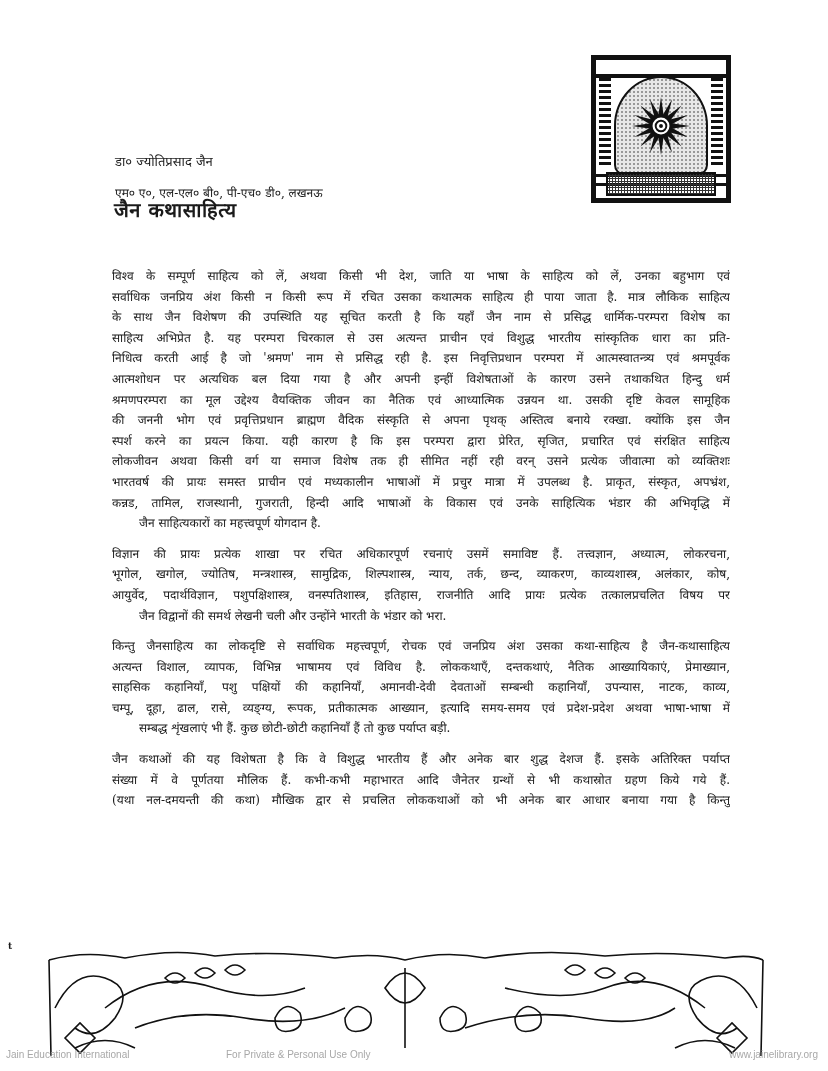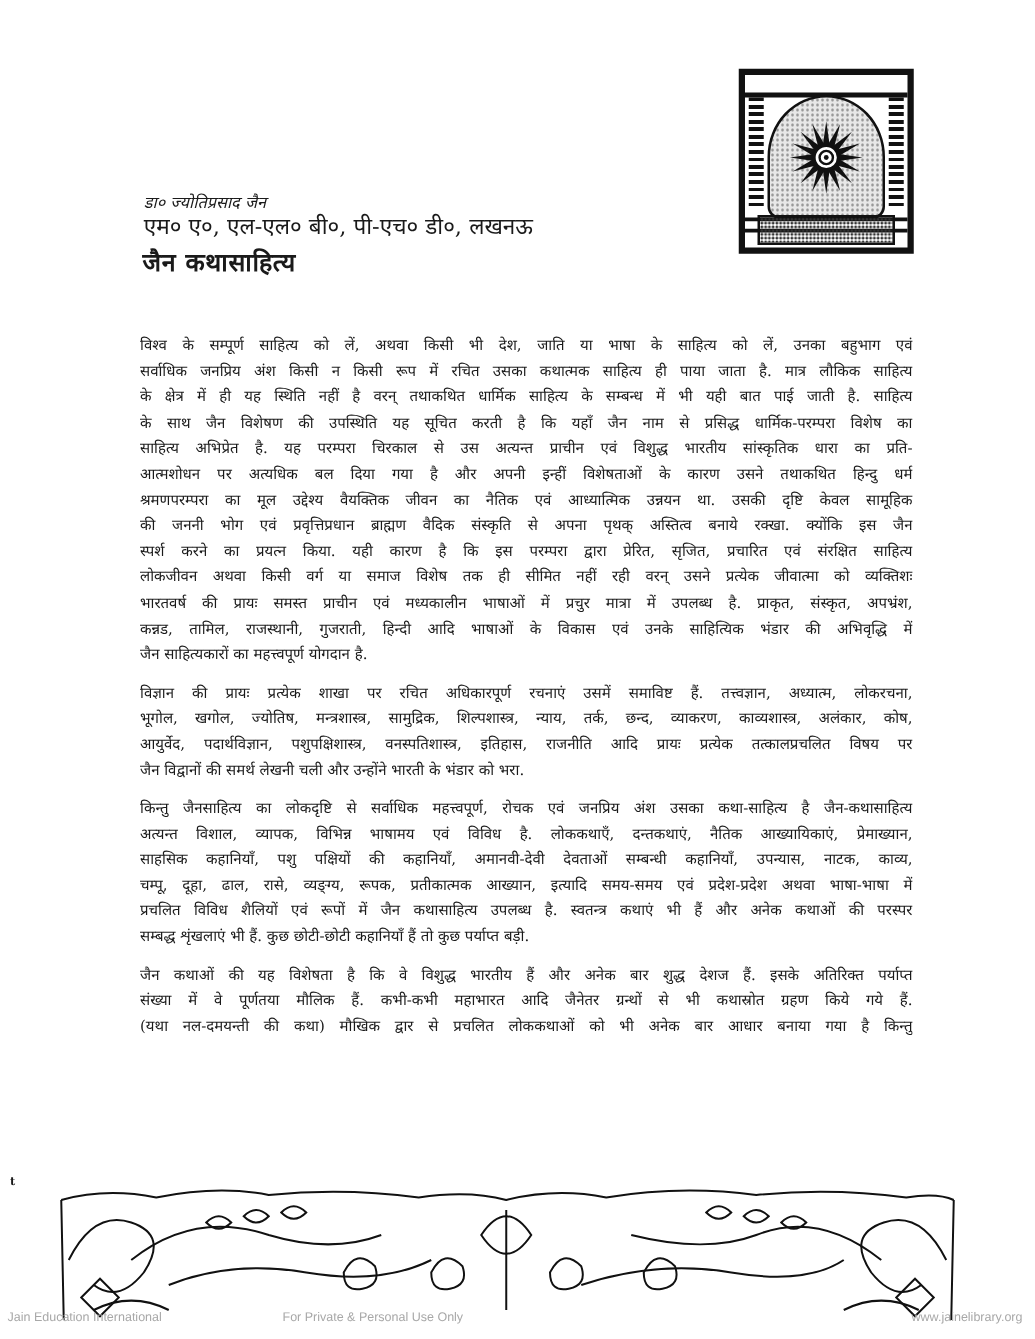--- a/index.html
+++ b/index.html
@@ -12,30 +12,30 @@
             background: repeating-linear-gradient(180deg, #111 0 3px, #fff 3px 6px); }
   .emblem .pillar-l { left: 3px; } .emblem .pillar-r { right: 3px; }
   .emblem .arch { position: absolute; left: 18px; right: 18px; top: 16px; height: 95px;
             border: 2px solid #111; border-radius: 50% 50% 10% 10%;
             background: radial-gradient(#999 1px, transparent 1.2px) 0 0/4px 4px, #e8e8e8; }
   .emblem .wheel { position: absolute; left: 50%; top: 50%; width: 62px; height: 62px; margin: -31px 0 0 -31px; }
   .emblem .mid-bar { position: absolute; left: 0; right: 0; top: 114px; height: 6px; border-top: 3px solid #111; border-bottom: 3px solid #111; }
   .emblem .base { position: absolute; left: 10px; right: 10px; bottom: 2px; height: 20px; border: 2px solid #111;
             background: radial-gradient(#333 1px, transparent 1.3px) 0 0/3px 3px; }
 
-  .author { position: absolute; left: 115px; top: 152px; font-size: 13px; font-style: italic; }
-  .degrees { position: absolute; left: 115px; top: 168px; font-size: 18px; }
+  .author { position: absolute; left: 115px; top: 152px; font-size: 13px; }
+  .degrees { position: absolute; left: 115px; top: 184px; font-size: 12px; }
   .title { position: absolute; left: 114px; top: 196px; font-size: 20px; font-weight: bold;
            font-family: "DejaVu Sans", "Liberation Sans", sans-serif; letter-spacing: 0.5px; }
 
   .body-text { position: absolute; left: 112px; top: 266px; width: 618px; font-size: 12px; }
   .para { margin: 0 0 10px 0; }
   .line { display: block; height: 20.6px; line-height: 20.6px; white-space: nowrap;
           text-align: justify; text-align-last: justify; overflow: hidden; }
-  .line.last { text-align-last: left; }
+  .line.last { text-align-last: left; margin-left: 27px; }
 
   .stray { position: absolute; left: 8px; top: 941px; font-size: 9px; font-weight: bold; }
 
   .border-art { position: absolute; left: 45px; top: 948px; width: 722px; height: 112px; }
 
   .footer { position: absolute; top: 1049px; font-family: "Liberation Sans", sans-serif;
             font-size: 10px; color: #a8a8a8; }
   .footer.left { left: 6px; } .footer.center { left: 226px; } .footer.right { right: 10px; }
 </style>
 </head>
@@ -75,44 +75,43 @@
 </div>
 
 <div class="author">डा० ज्योतिप्रसाद जैन</div>
 <div class="degrees">एम० ए०, एल-एल० बी०, पी-एच० डी०, लखनऊ</div>
 <div class="title">जैन कथासाहित्य</div>
 
 <div class="body-text">
   <div class="para">
     <span class="line">विश्व के सम्पूर्ण साहित्य को लें, अथवा किसी भी देश, जाति या भाषा के साहित्य को लें, उनका बहुभाग एवं</span>
     <span class="line">सर्वाधिक जनप्रिय अंश किसी न किसी रूप में रचित उसका कथात्मक साहित्य ही पाया जाता है. मात्र लौकिक साहित्य</span>
-    <span class="line">के क्षेत्र में ही यह स्थिति नहीं है वरन् तथाकथित धार्मिक साहित्य के सम्बन्ध में भी यही बात पाई जाती है. साहित्य</span>
     <span class="line">के साथ जैन विशेषण की उपस्थिति यह सूचित करती है कि यहाँ जैन नाम से प्रसिद्ध धार्मिक-परम्परा विशेष का</span>
     <span class="line">साहित्य अभिप्रेत है. यह परम्परा चिरकाल से उस अत्यन्त प्राचीन एवं विशुद्ध भारतीय सांस्कृतिक धारा का प्रति-</span>
+    <span class="line">निधित्व करती आई है जो 'श्रमण' नाम से प्रसिद्ध रही है. इस निवृत्तिप्रधान परम्परा में आत्मस्वातन्त्र्य एवं श्रमपूर्वक</span>
     <span class="line">आत्मशोधन पर अत्यधिक बल दिया गया है और अपनी इन्हीं विशेषताओं के कारण उसने तथाकथित हिन्दु धर्म</span>
     <span class="line">श्रमणपरम्परा का मूल उद्देश्य वैयक्तिक जीवन का नैतिक एवं आध्यात्मिक उन्नयन था. उसकी दृष्टि केवल सामूहिक</span>
     <span class="line">की जननी भोग एवं प्रवृत्तिप्रधान ब्राह्मण वैदिक संस्कृति से अपना पृथक् अस्तित्व बनाये रक्खा. क्योंकि इस जैन</span>
     <span class="line">स्पर्श करने का प्रयत्न किया. यही कारण है कि इस परम्परा द्वारा प्रेरित, सृजित, प्रचारित एवं संरक्षित साहित्य</span>
     <span class="line">लोकजीवन अथवा किसी वर्ग या समाज विशेष तक ही सीमित नहीं रही वरन् उसने प्रत्येक जीवात्मा को व्यक्तिशः</span>
     <span class="line">भारतवर्ष की प्रायः समस्त प्राचीन एवं मध्यकालीन भाषाओं में प्रचुर मात्रा में उपलब्ध है. प्राकृत, संस्कृत, अपभ्रंश,</span>
     <span class="line">कन्नड, तामिल, राजस्थानी, गुजराती, हिन्दी आदि भाषाओं के विकास एवं उनके साहित्यिक भंडार की अभिवृद्धि में</span>
     <span class="line last">जैन साहित्यकारों का महत्त्वपूर्ण योगदान है.</span>
   </div>
   <div class="para">
     <span class="line">विज्ञान की प्रायः प्रत्येक शाखा पर रचित अधिकारपूर्ण रचनाएं उसमें समाविष्ट हैं. तत्त्वज्ञान, अध्यात्म, लोकरचना,</span>
     <span class="line">भूगोल, खगोल, ज्योतिष, मन्त्रशास्त्र, सामुद्रिक, शिल्पशास्त्र, न्याय, तर्क, छन्द, व्याकरण, काव्यशास्त्र, अलंकार, कोष,</span>
     <span class="line">आयुर्वेद, पदार्थविज्ञान, पशुपक्षिशास्त्र, वनस्पतिशास्त्र, इतिहास, राजनीति आदि प्रायः प्रत्येक तत्कालप्रचलित विषय पर</span>
     <span class="line last">जैन विद्वानों की समर्थ लेखनी चली और उन्होंने भारती के भंडार को भरा.</span>
   </div>
   <div class="para">
     <span class="line">किन्तु जैनसाहित्य का लोकदृष्टि से सर्वाधिक महत्त्वपूर्ण, रोचक एवं जनप्रिय अंश उसका कथा-साहित्य है जैन-कथासाहित्य</span>
     <span class="line">अत्यन्त विशाल, व्यापक, विभिन्न भाषामय एवं विविध है. लोककथाएँ, दन्तकथाएं, नैतिक आख्यायिकाएं, प्रेमाख्यान,</span>
     <span class="line">साहसिक कहानियाँ, पशु पक्षियों की कहानियाँ, अमानवी-देवी देवताओं सम्बन्धी कहानियाँ, उपन्यास, नाटक, काव्य,</span>
     <span class="line">चम्पू, दूहा, ढाल, रासे, व्यङ्ग्य, रूपक, प्रतीकात्मक आख्यान, इत्यादि समय-समय एवं प्रदेश-प्रदेश अथवा भाषा-भाषा में</span>
-    <span class="line">प्रचलित विविध शैलियों एवं रूपों में जैन कथासाहित्य उपलब्ध है. स्वतन्त्र कथाएं भी हैं और अनेक कथाओं की परस्पर</span>
     <span class="line last">सम्बद्ध शृंखलाएं भी हैं. कुछ छोटी-छोटी कहानियाँ हैं तो कुछ पर्याप्त बड़ी.</span>
   </div>
   <div class="para">
     <span class="line">जैन कथाओं की यह विशेषता है कि वे विशुद्ध भारतीय हैं और अनेक बार शुद्ध देशज हैं. इसके अतिरिक्त पर्याप्त</span>
     <span class="line">संख्या में वे पूर्णतया मौलिक हैं. कभी-कभी महाभारत आदि जैनेतर ग्रन्थों से भी कथास्रोत ग्रहण किये गये हैं.</span>
     <span class="line">(यथा नल-दमयन्ती की कथा) मौखिक द्वार से प्रचलित लोककथाओं को भी अनेक बार आधार बनाया गया है किन्तु</span>
   </div>
 </div>
 
 <div class="stray">t</div>

